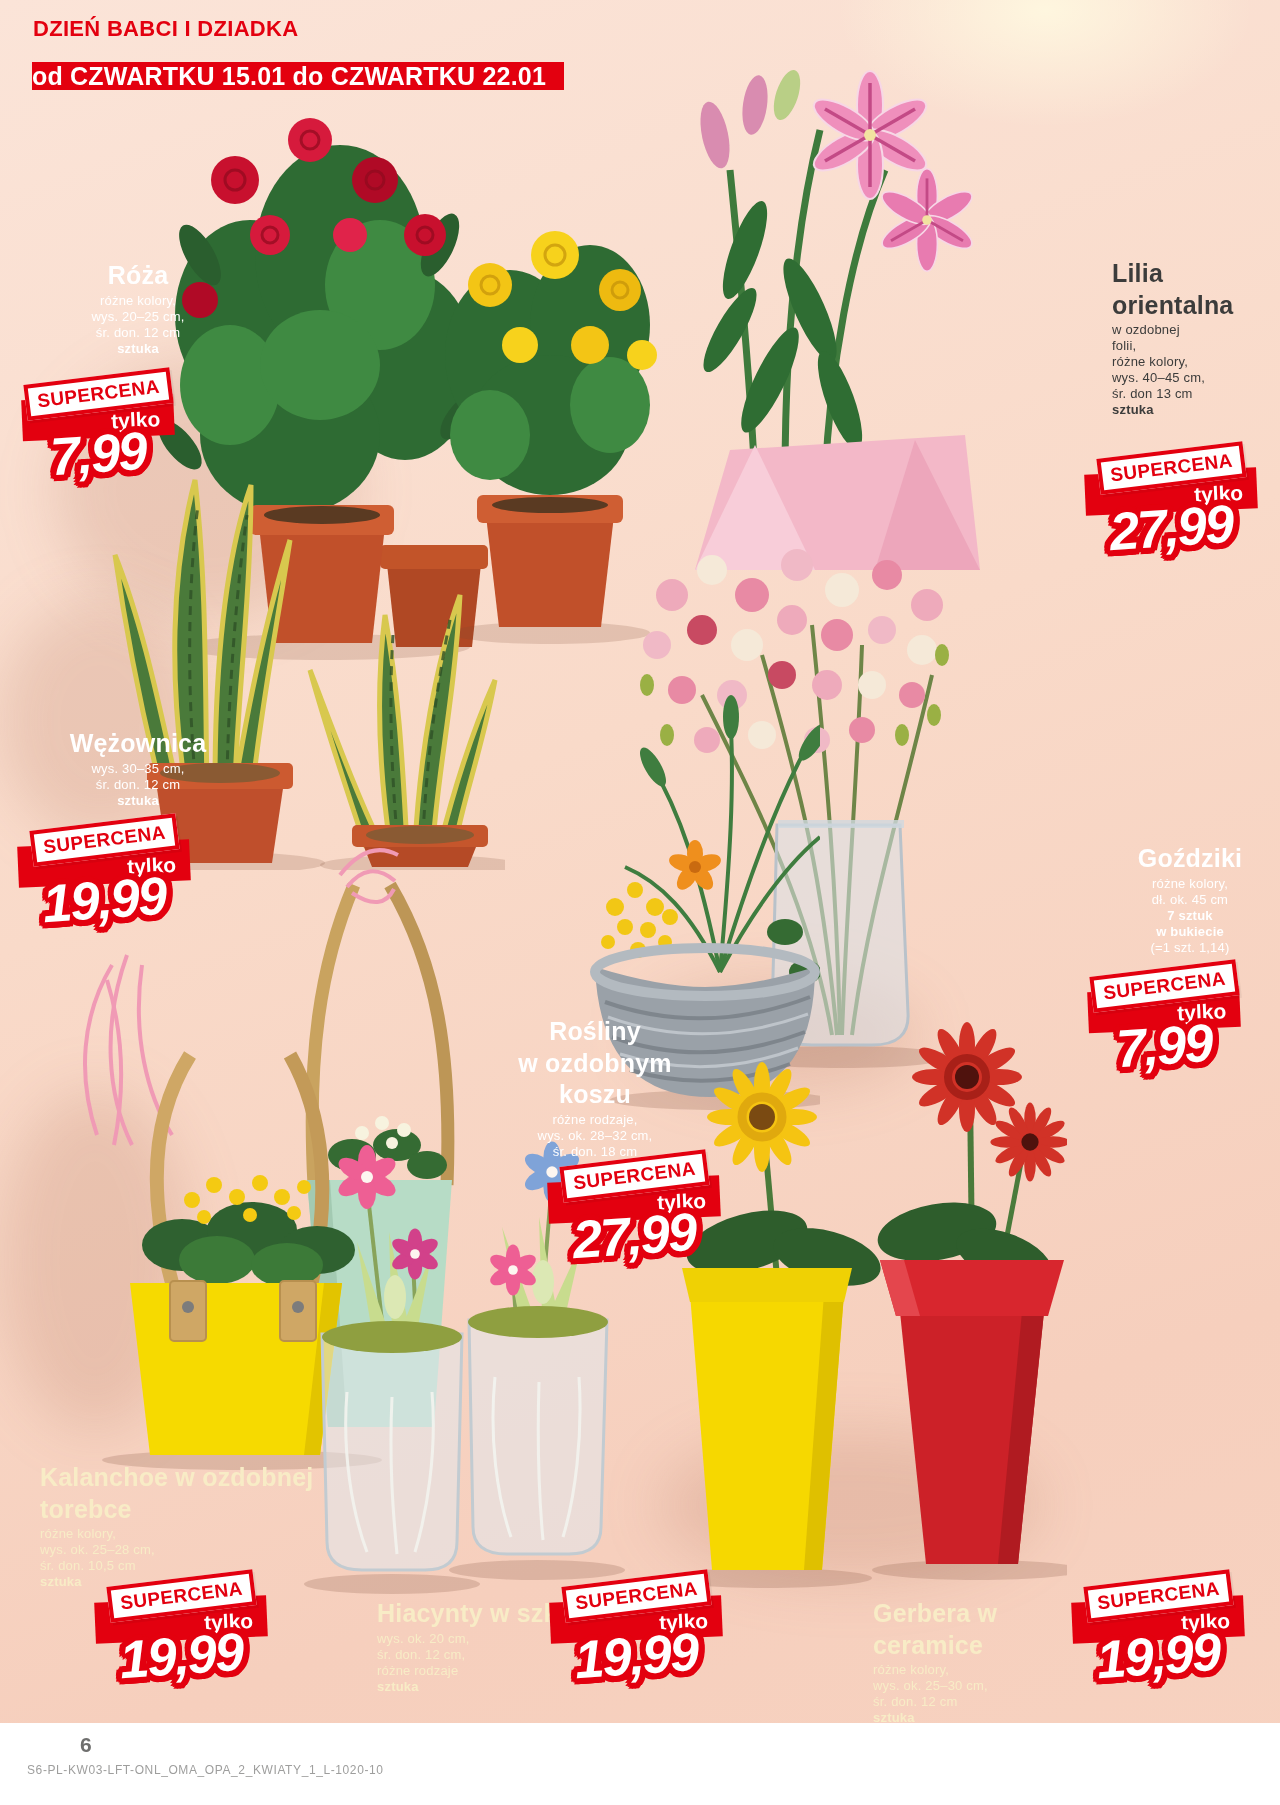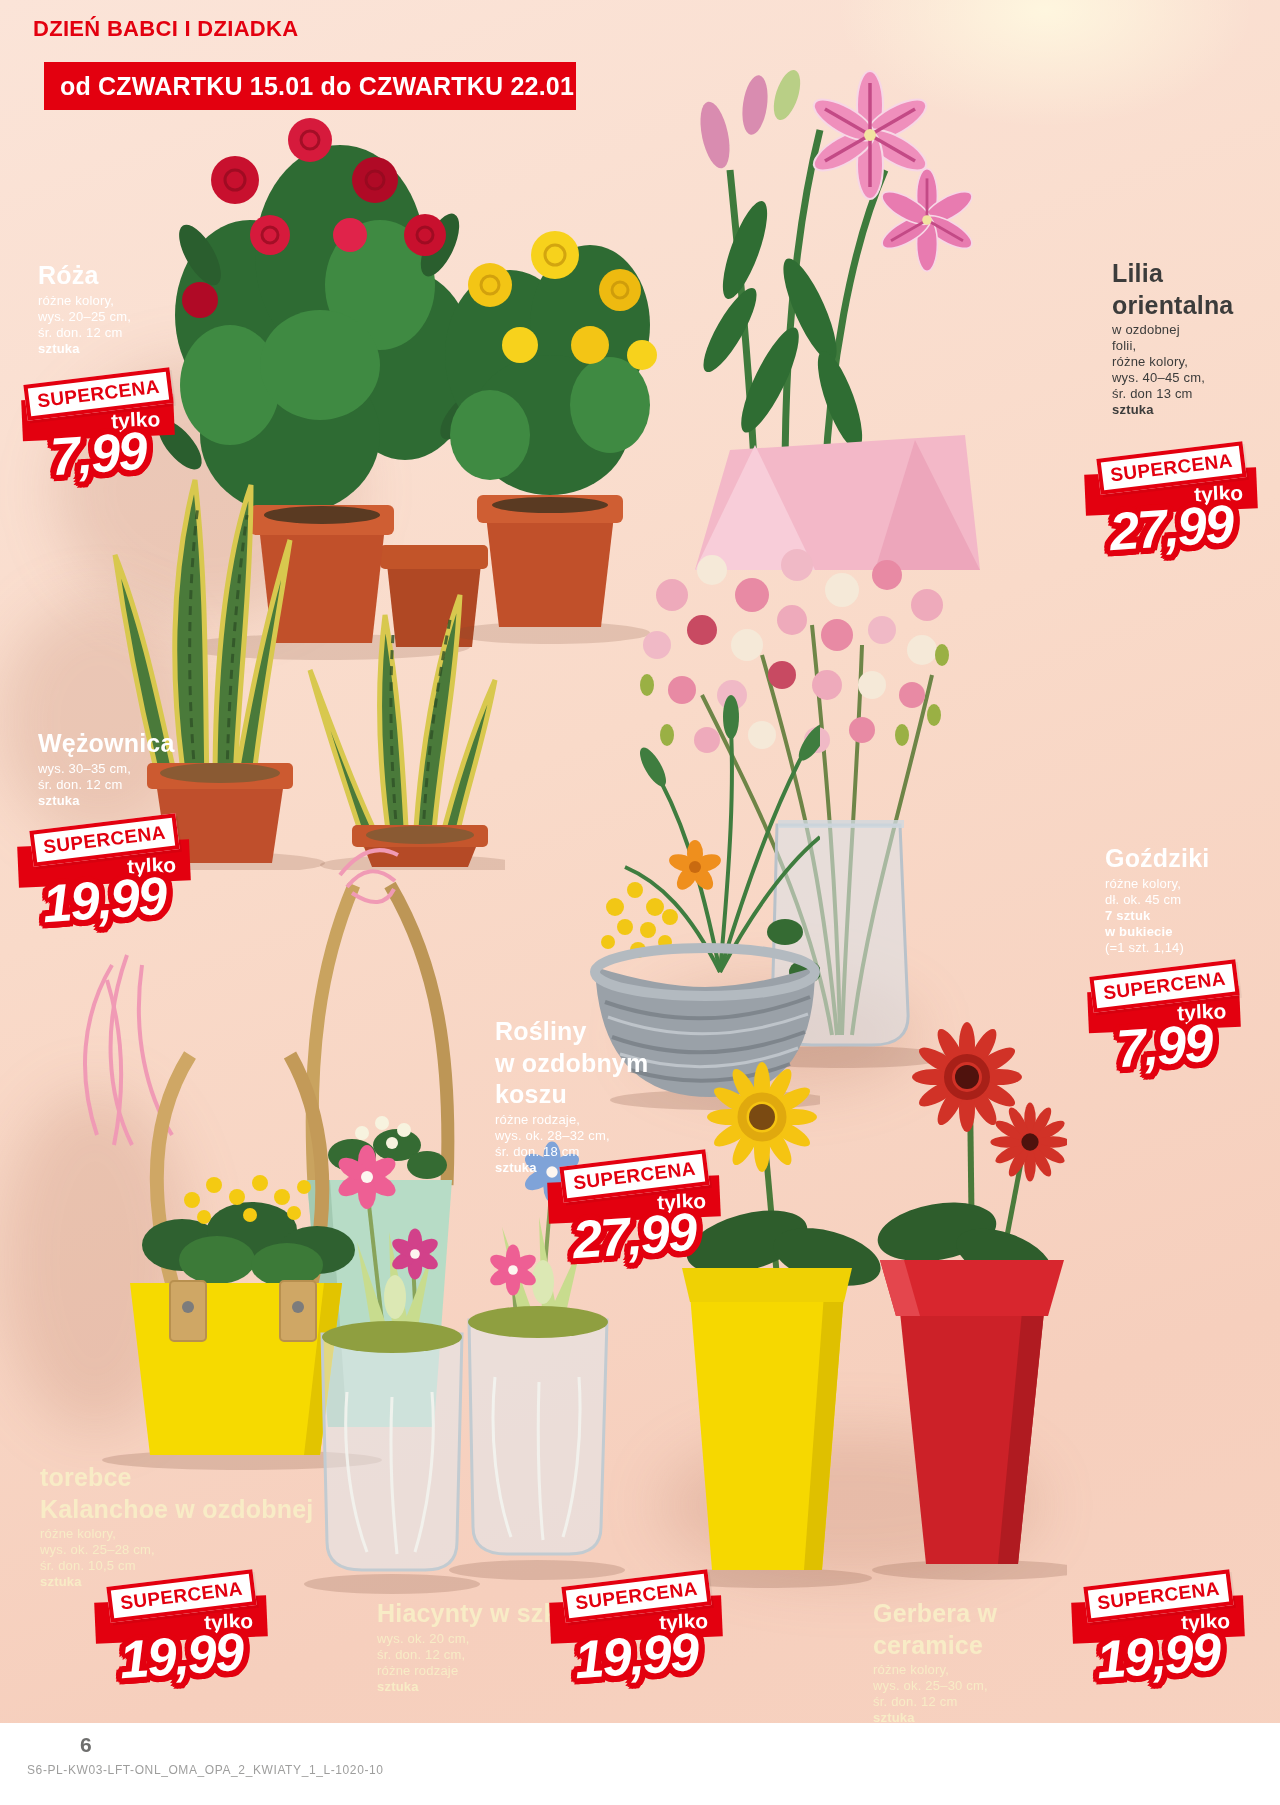--- a/index.html
+++ b/index.html
@@ -6,28 +6,28 @@
   #page {
     position:relative; width:1280px; height:1805px; overflow:hidden;
     font-family:"Liberation Sans", sans-serif;
     background-image:
       radial-gradient(ellipse 320px 180px at 1045px 10px, rgba(255,250,225,.85), rgba(255,250,225,0) 65%),
       linear-gradient(160deg,#fbe4d8 0%, #f9dac9 42%, #f6cfbd 78%, #f7d2c0 100%);
   }
   .wshadow { position:absolute; border-radius:50%; filter:blur(28px); background:rgba(176,110,86,.20); }
 
   .page-title { position:absolute; left:33px; top:16px; font-size:22px; font-weight:bold; color:#e3000f; letter-spacing:.3px;text-align:center; }
-  .date-banner { position:absolute; left:44px; top:62px; width:532px; height:48px; background:#e3000f; color:#fff;
-    font-size:25px; font-weight:bold; display:flex; align-items:center; padding-left:16px; box-sizing:border-box; letter-spacing:.2px; }
+  .date-banner { position:absolute; left:32px; top:62px; width:532px; height:28px; background:#e3000f; color:#fff;
+    font-size:25px; font-weight:bold; display:flex; align-items:center; box-sizing:border-box; letter-spacing:.2px; }
 
   .pinfo { position:absolute; line-height:1.08; }
   .pinfo .pname { font-size:25px; font-weight:bold; line-height:1.26; letter-spacing:.2px; }
   .pinfo .pline { font-size:13px; line-height:1.08; padding-top:2px; letter-spacing:.2px; }
   .pinfo .bold  { font-weight:bold; }
-  .light { color:#ffffff; }
+  .light { color:#ffffff;text-align:center; }
   .cream { color:#f8ecc6; }
   .dark  { color:#3c3c3b; }
 
   .price-block { position:absolute; text-align:center; }
   .stamp { display:inline-block; background:#ffffff; border:4px solid #e3000f; color:#e3000f; font-weight:bold;
     font-size:19px; letter-spacing:.4px; padding:3px 8px; transform:rotate(-7deg); position:relative; z-index:3;
     white-space:nowrap; box-shadow:2px 3px 0 rgba(0,0,0,.05); }
   .tylko { position:relative; z-index:1; background:#e3000f; color:#fff; font-weight:bold; font-size:21px;
     text-align:right; padding:13px 14px 4px; margin-top:-15px; transform:rotate(-2.5deg); }
   .price { position:relative; z-index:2; margin-top:-12px; color:#fff; font-weight:bold; font-style:italic;
@@ -596,22 +596,22 @@
     <div class="pline">śr. don. 18 cm</div>
     <div class="pline bold">sztuka</div>
   </div>
   <div class="price-block" style="left:548px; top:1158px; width:172px;">
     <div class="stamp"><span>SUPERCENA</span></div>
     <div class="tylko"><span>tylko</span></div>
     <div class="price">27,99</div>
   </div>
 
   <div class="pinfo cream" style="left:40px; top:1462px; width:300px;">
+    <div class="pname">Kalanchoe w ozdobnej</div>
     <div class="pname">torebce</div>
-    <div class="pname">Kalanchoe w ozdobnej</div>
     <div class="pline">różne kolory,</div>
     <div class="pline">wys. ok. 25–28 cm,</div>
     <div class="pline">śr. don. 10,5 cm</div>
     <div class="pline bold">sztuka</div>
   </div>
   <div class="price-block" style="left:95px; top:1578px; width:172px;">
     <div class="stamp"><span>SUPERCENA</span></div>
     <div class="tylko"><span>tylko</span></div>
     <div class="price">19,99</div>
   </div>

